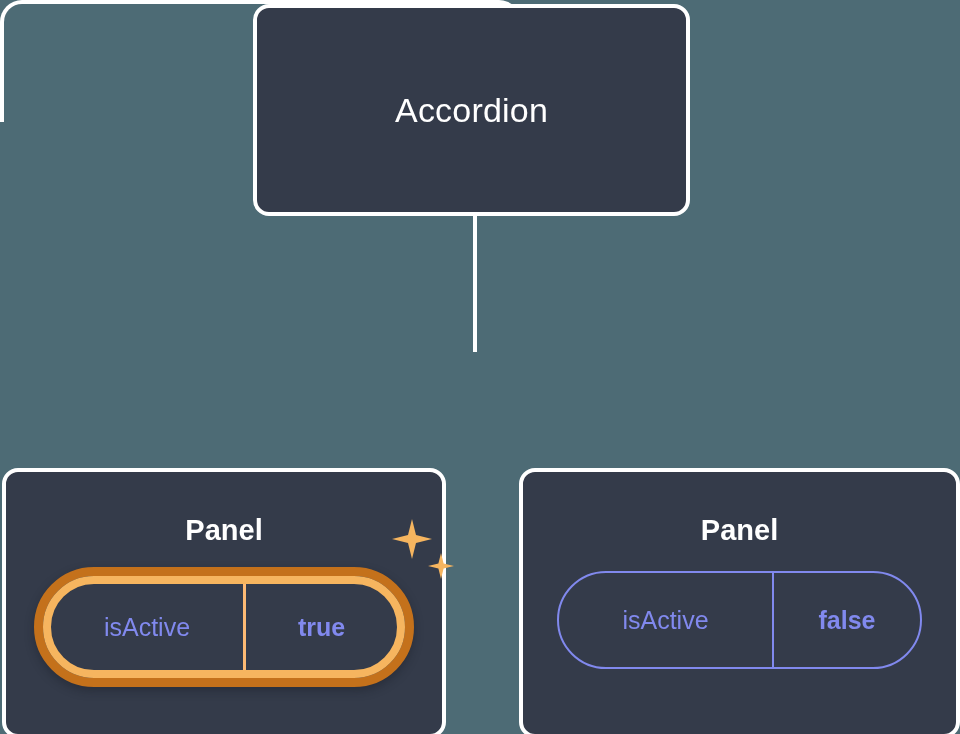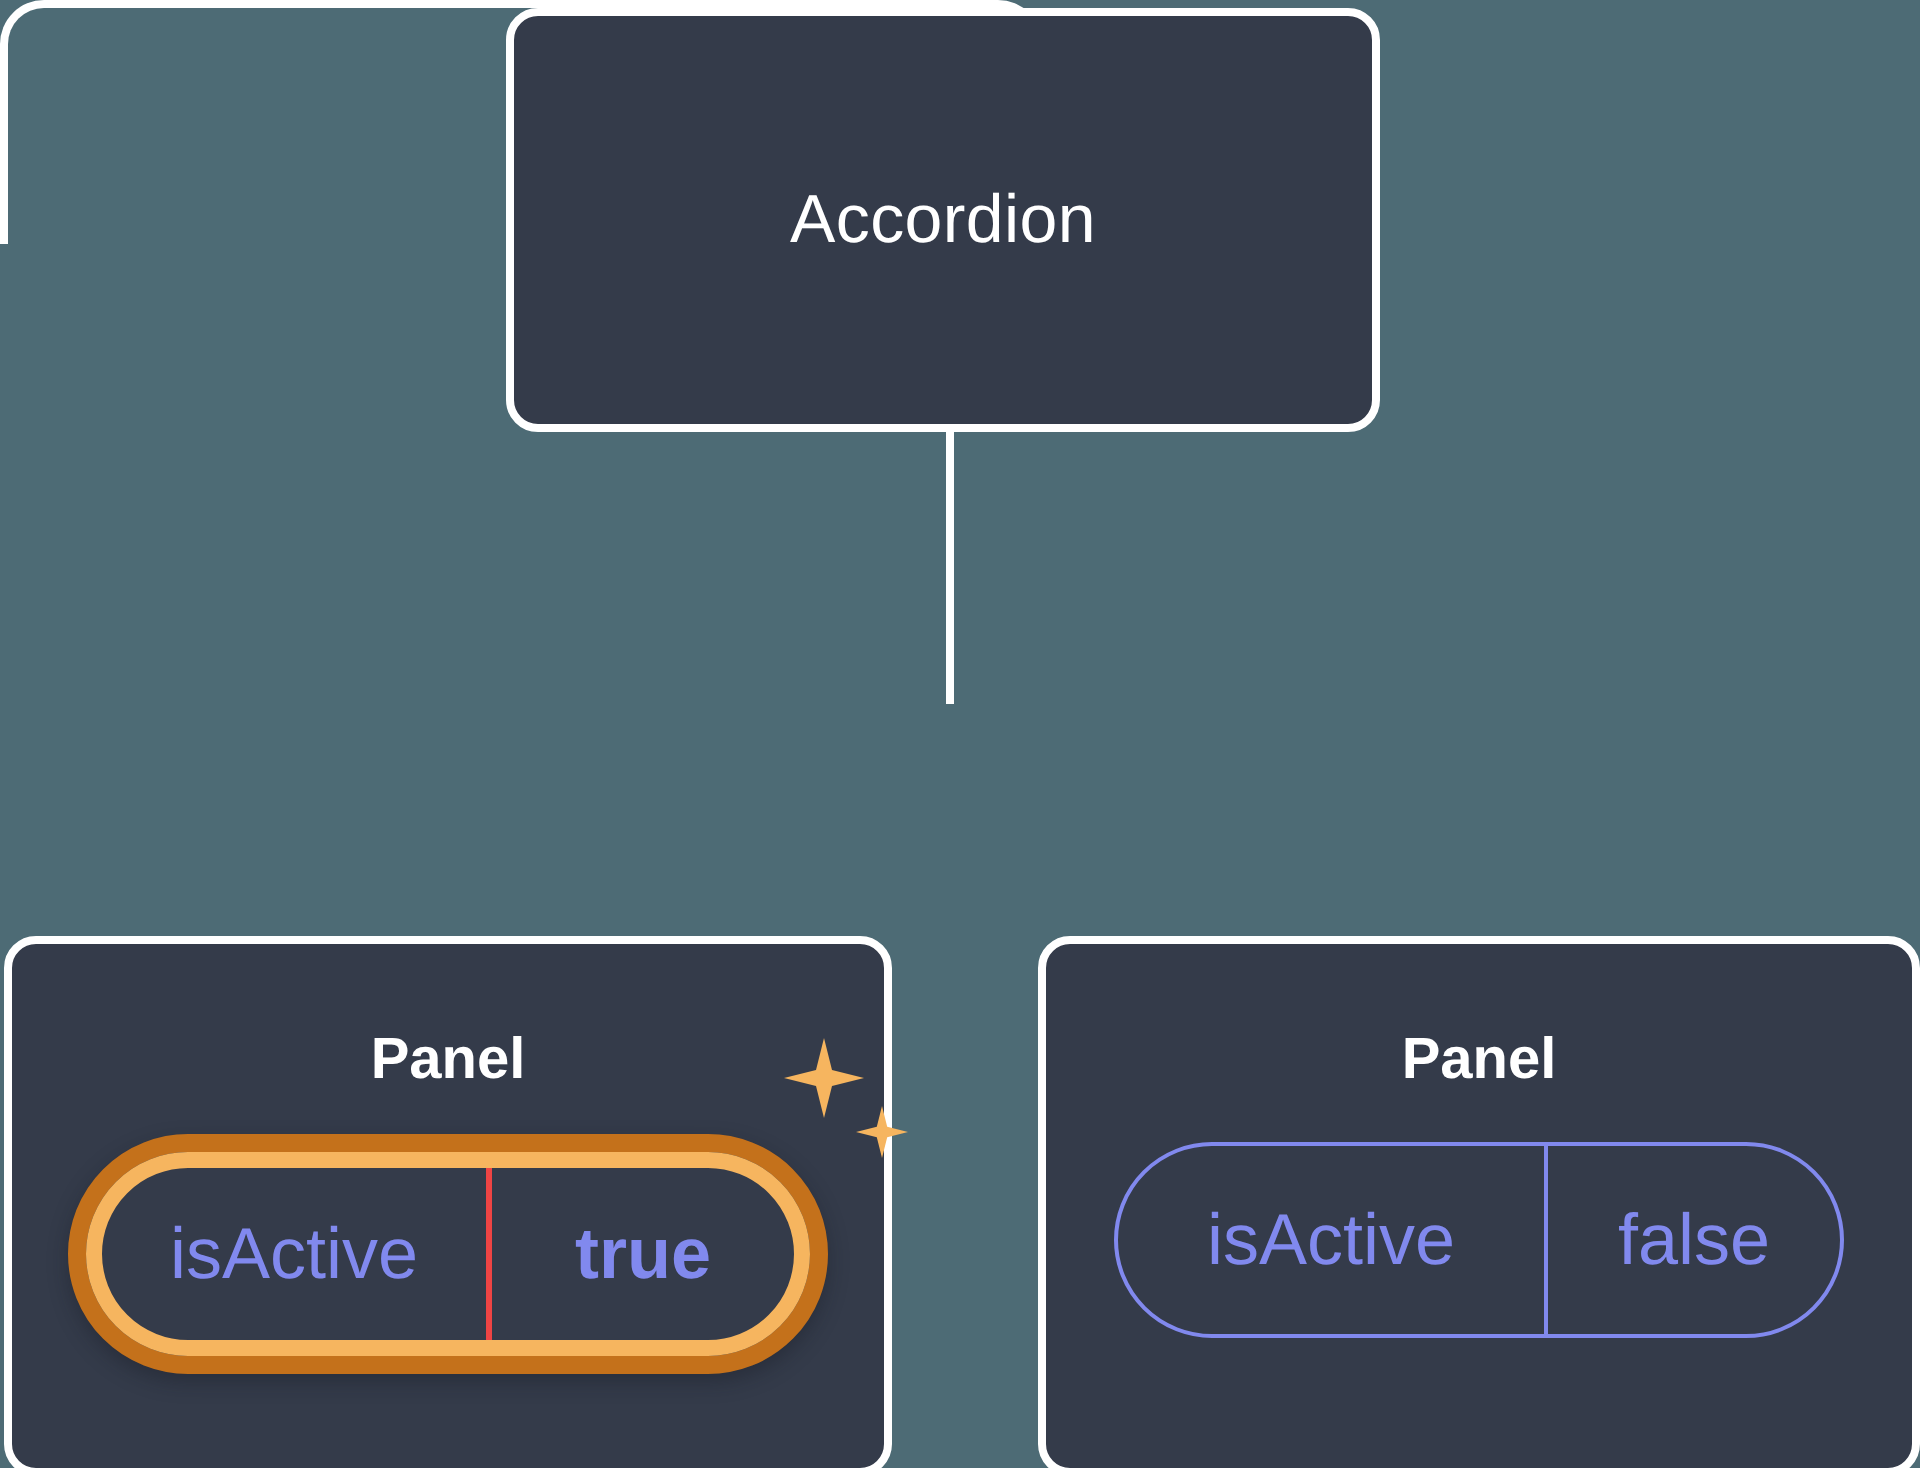--- a/index.html
+++ b/index.html
@@ -100,41 +100,41 @@
     position: relative;
     display: flex;
     align-items: stretch;
     border-radius: 999px;
     box-sizing: border-box;
   }
   .pill-cell {
     display: flex;
     align-items: center;
     justify-content: center;
-    font-size: 36px;
+    font-size: 25px;
     line-height: 1;
     white-space: nowrap;
     text-align: center;
   }
 
   
   .pill-plain {
     width: 365px;
     height: 98px;
     border: 2px solid #8189ee;
   }
   .pill-plain .pill-key {
     flex: 0 0 213px;
     color: #8189ee;
     font-weight: 400;
   }
   .pill-plain .pill-val {
     flex: 1 1 auto;
     color: #8189ee;
-    font-weight: 400;
+    font-weight: 700;
     border-left: 2px solid #8189ee;
   }
 
   
   .pill-wrap {
     position: relative;
   }
   .pill-highlight {
     width: 380px;
     height: 120px;
@@ -153,21 +153,21 @@
   }
   .pill-highlight .pill-key {
     flex: 0 0 192px;
     color: #8189ee;
     font-weight: 400;
   }
   .pill-highlight .pill-val {
     flex: 1 1 auto;
     color: #8189ee;
     font-weight: 700;
-    border-left: 3px solid #ef4444;
+    border-left: 3px solid #fdba74;
   }
 
   
   .sparkles {
     position: absolute;
     right: -46px;
     top: -48px;
     width: 70px;
     height: 80px;
     pointer-events: none;

